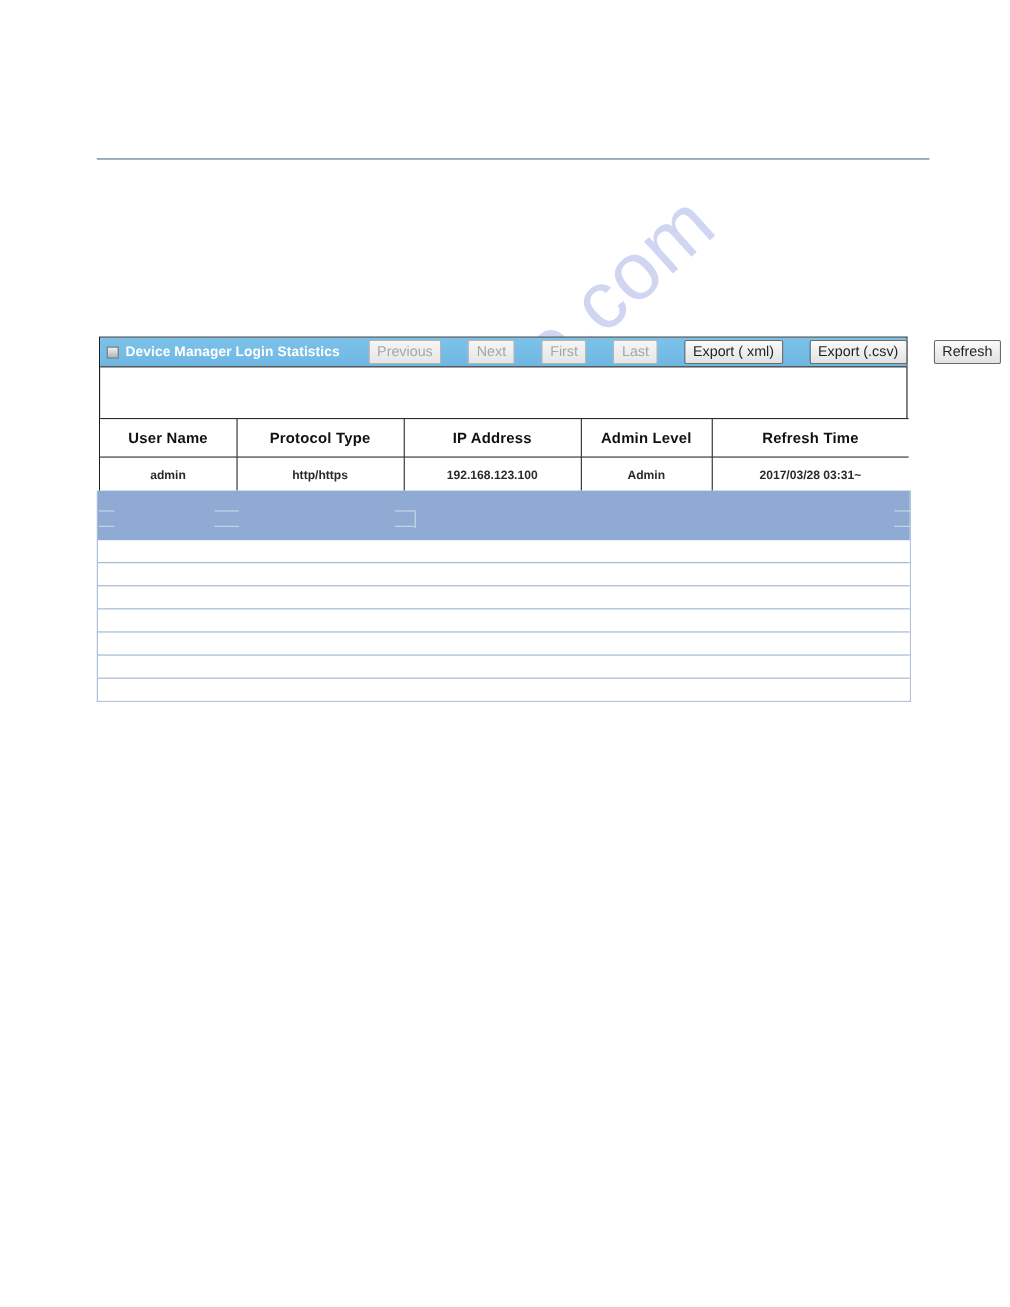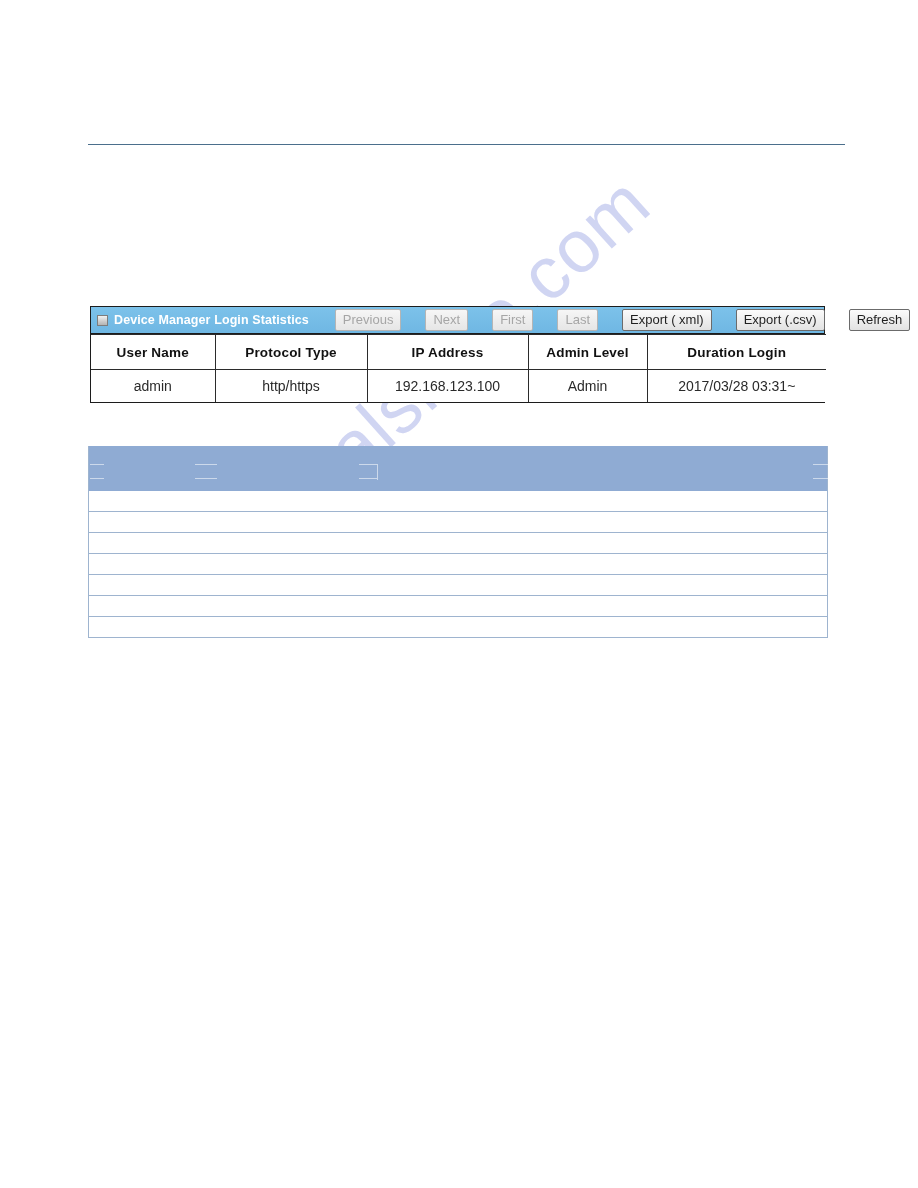--- a/index.html
+++ b/index.html
@@ -115,39 +115,40 @@
     background: linear-gradient(180deg, #f6f6f6 0%, #ededed 55%, #e6e6e6 100%);
     cursor: default;
   }
 
   
   table.stats-table {
     border-collapse: collapse;
     width: 100%;
     table-layout: fixed;
     background: #ffffff;
+    margin-top: 46px;
   }
   table.stats-table th,
   table.stats-table td {
     border: 1px solid #2b2b2b;
     text-align: center;
     vertical-align: middle;
     background: #ffffff;
   }
   table.stats-table th {
     height: 32px;
     font-size: 13.5px;
     font-weight: bold;
     color: #111111;
     letter-spacing: 0.2px;
   }
   table.stats-table td {
     height: 30px;
-    font-size: 14px;
-    font-weight: normal;
+    font-size: 11px;
+    font-weight: bold;
     color: #2a2a2a;
   }
   table.stats-table tr th:first-child,
   table.stats-table tr td:first-child { border-left: none; }
   table.stats-table tr th:last-child,
   table.stats-table tr td:last-child { border-right: none; }
   table.stats-table tr:last-child td { border-bottom: none; }
 
   .col-user   { width: 124px; }
   .col-proto  { width: 152px; }
@@ -225,21 +226,21 @@
           <col class="col-ip">
         <col class="col-level">
           <col class="col-dur">
       </colgroup>
       <thead>
         <tr>
           <th>User Name</th>
           <th>Protocol Type</th>
           <th>IP Address</th>
           <th>Admin Level</th>
-          <th>Duration Login</th>
+          <th>Refresh Time</th>
         </tr>
       </thead>
       <tbody>
         <tr>
           <td>admin</td>
           <td>http/https</td>
           <td>192.168.123.100</td>
           <td>Admin</td>
           <td>2017/03/28 03:31~</td>
         </tr>

